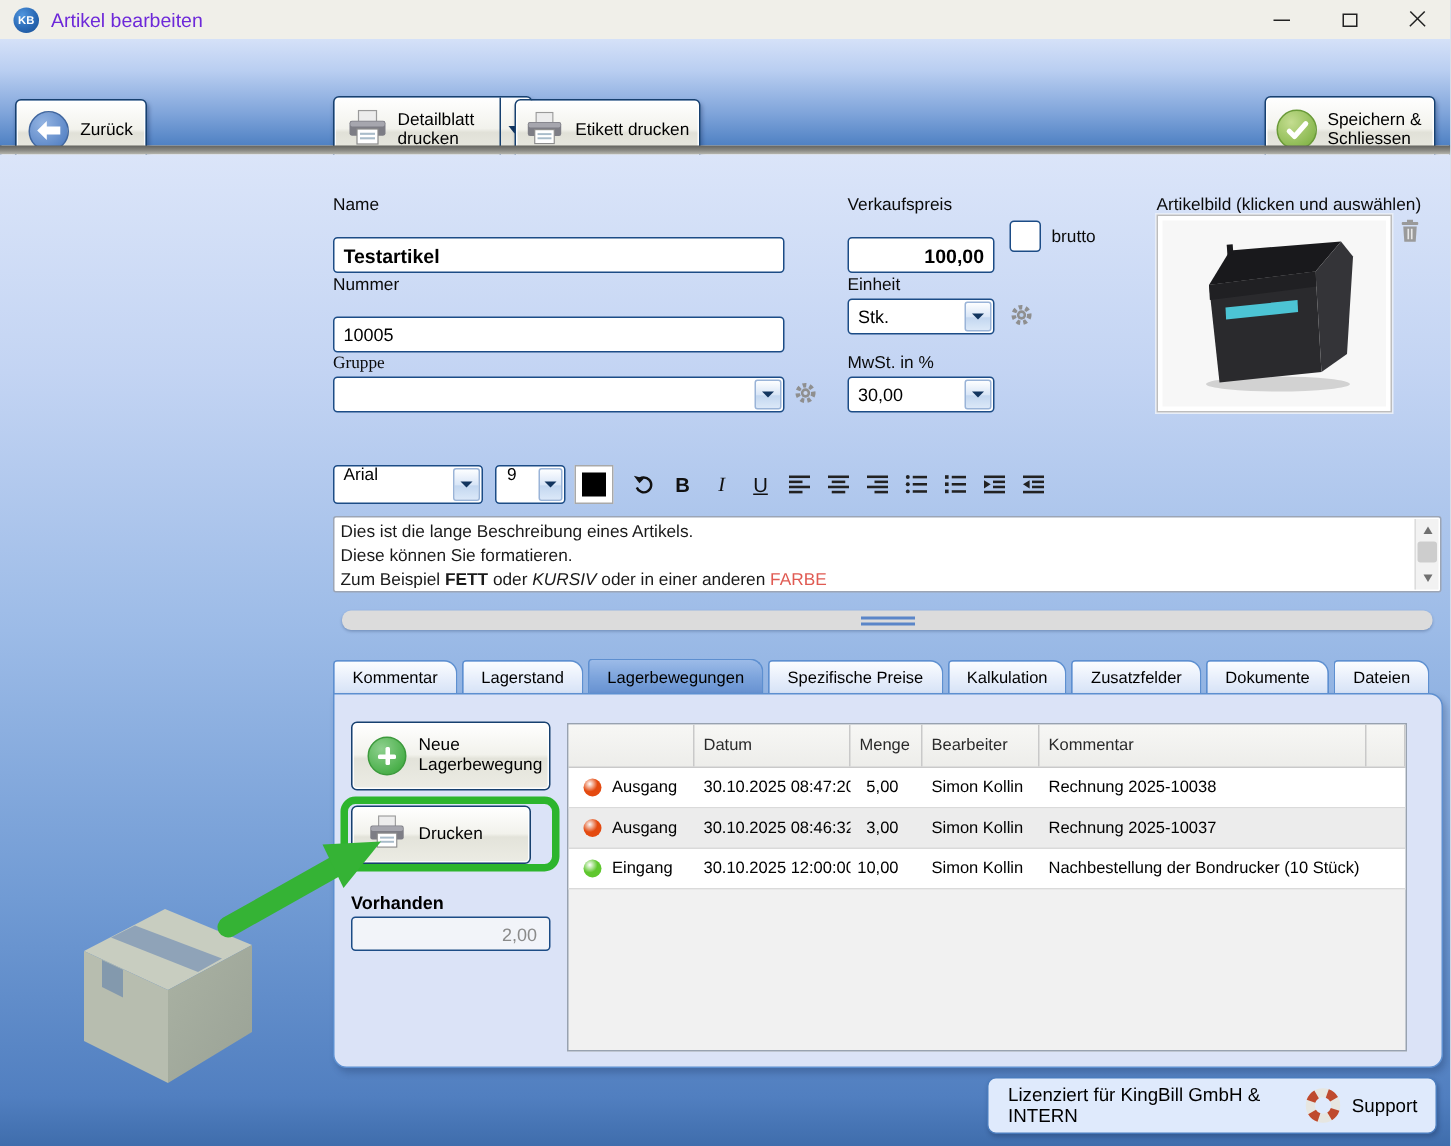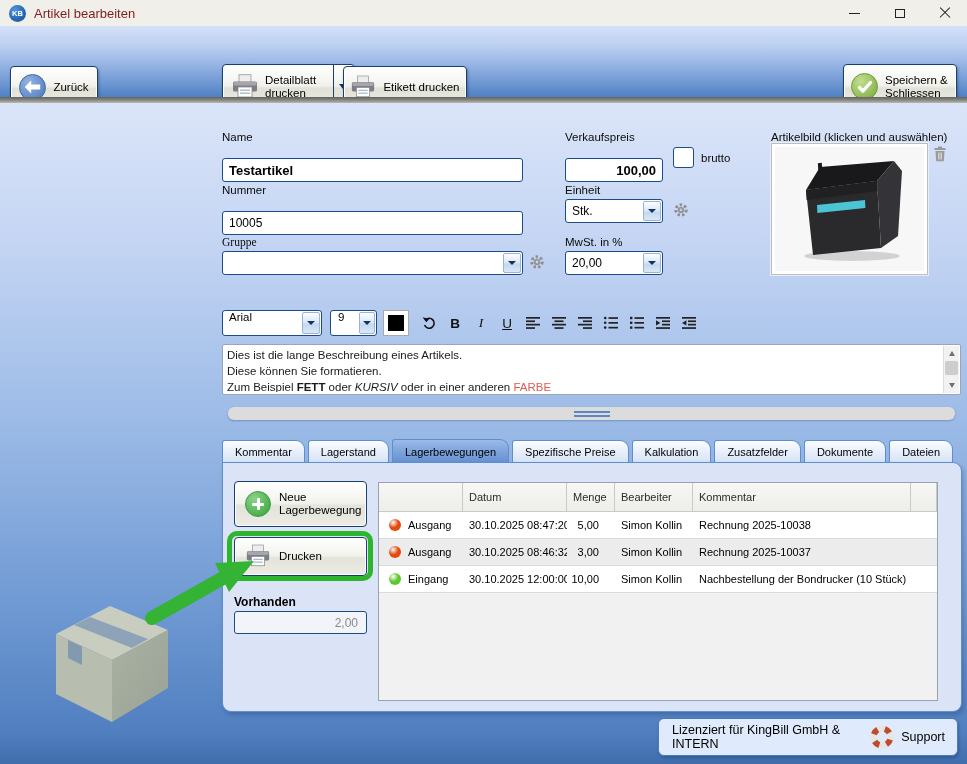--- a/index.html
+++ b/index.html
@@ -5,21 +5,21 @@
   * { box-sizing: border-box; margin: 0; padding: 0; }
   html,body { width:967px; height:764px; }
   body { font-family:"Liberation Sans", sans-serif; background:#fff; }
   .window { position:relative; width:967px; height:764px; overflow:hidden; box-shadow:inset 0 0 0 1px #6a86ad; }
 
   
   .titlebar { position:absolute; left:0; top:0; width:967px; height:26px; background:#f0efe9; display:flex; align-items:center; }
   .kb-logo { width:17px; height:17px; margin-left:9px; border-radius:50%;
     background:radial-gradient(circle at 35% 30%, #4f95de 0%, #2a69b5 55%, #174e92 100%);
     color:#fff; font-size:7.5px; font-weight:bold; display:flex; align-items:center; justify-content:center; }
-  .win-title { margin-left:8px; font-size:13px; color:#7f1d1d; }
+  .win-title { margin-left:8px; font-size:13px; color:#6d28d9; }
   .win-controls { position:absolute; right:0; top:0; height:26px; display:flex; }
   .win-btn { width:45px; height:26px; display:flex; align-items:center; justify-content:center; cursor:default; }
   .glyph-min { width:11px; height:1px; background:#222; display:block; }
   .glyph-max { width:10px; height:9px; border:1.2px solid #222; display:block; }
   .glyph-close { position:relative; width:12px; height:12px; display:block; }
   .glyph-close::before,.glyph-close::after { content:""; position:absolute; left:-1px; top:5px; width:14px; height:1.4px; background:#222; }
   .glyph-close::before { transform:rotate(45deg); } .glyph-close::after { transform:rotate(-45deg); }
 
   
   .toolbar { position:absolute; left:0; top:26px; width:967px; height:71px;
@@ -231,21 +231,21 @@
   <span class="gear" style="left:673px; top:202px;">
     <svg width="16" height="16" viewBox="0 0 16 16">
         <circle cx="8" cy="8" r="5.2" fill="none" stroke="#8f8f8f" stroke-width="3" stroke-dasharray="2.4 2.1"></circle>
         <circle cx="8" cy="8" r="3.1" fill="#8f8f8f"></circle>
         <circle cx="8" cy="8" r="1.4" fill="#bcd0ee"></circle>
       </svg>
   </span>
 
   <div class="flabel" style="left:565px; top:236px;">MwSt. in %</div>
   <div class="combo" style="left:565px; top:251px; width:98px; height:24px;">
-    <span class="val">20,00</span>
+    <span class="val">30,00</span>
     <span class="dd">
         <span class="tri-down" style="border-top-width:4px;"></span>
       </span>
   </div>
 
   <div class="flabel" style="left:771px; top:131px;">Artikelbild (klicken und auswählen)</div>
   <div class="img-frame">
     <div class="img-inner">
       <svg width="147" height="118" viewBox="0 0 147 118">
         <ellipse cx="76" cy="106" rx="48" ry="5" fill="rgba(0,0,0,0.15)"></ellipse>
@@ -389,21 +389,21 @@
       <div class="tab">Dokumente</div>
       <div class="tab">Dateien</div>
     </div>
   <div class="panel"></div>
 
   <div class="panel-btn" style="left:234px; top:481px; width:133px; height:46px;">
     <span class="plus-circle"></span>
     <span style="width:84px;">Neue Lagerbewegung</span>
   </div>
 
-  <div class="panel-btn" style="left:234px; top:537px; width:133px; height:39px; z-index:4;">
+  <div class="panel-btn" style="left:234px; top:537px; width:120px; height:39px; z-index:4;">
     <span>
       <svg width="26" height="23" viewBox="0 0 28 24">
         <rect x="8" y="0.7" width="12" height="9" fill="#ededed" stroke="#9a9a9a" stroke-width="0.8"></rect>
         <rect x="2" y="7.5" width="24" height="10" rx="1.6" fill="#7d7d85"></rect>
         <rect x="2.6" y="8" width="22.8" height="3.4" rx="1.2" fill="#a6a6ae"></rect>
         <rect x="7" y="13" width="14" height="10" fill="#fff" stroke="#8b8b8b" stroke-width="0.8"></rect>
         <rect x="9" y="15.5" width="10" height="1.4" fill="#a9bcca"></rect>
           <rect x="9" y="18.5" width="10" height="1.4" fill="#a9bcca"></rect>
       </svg>
     </span>

